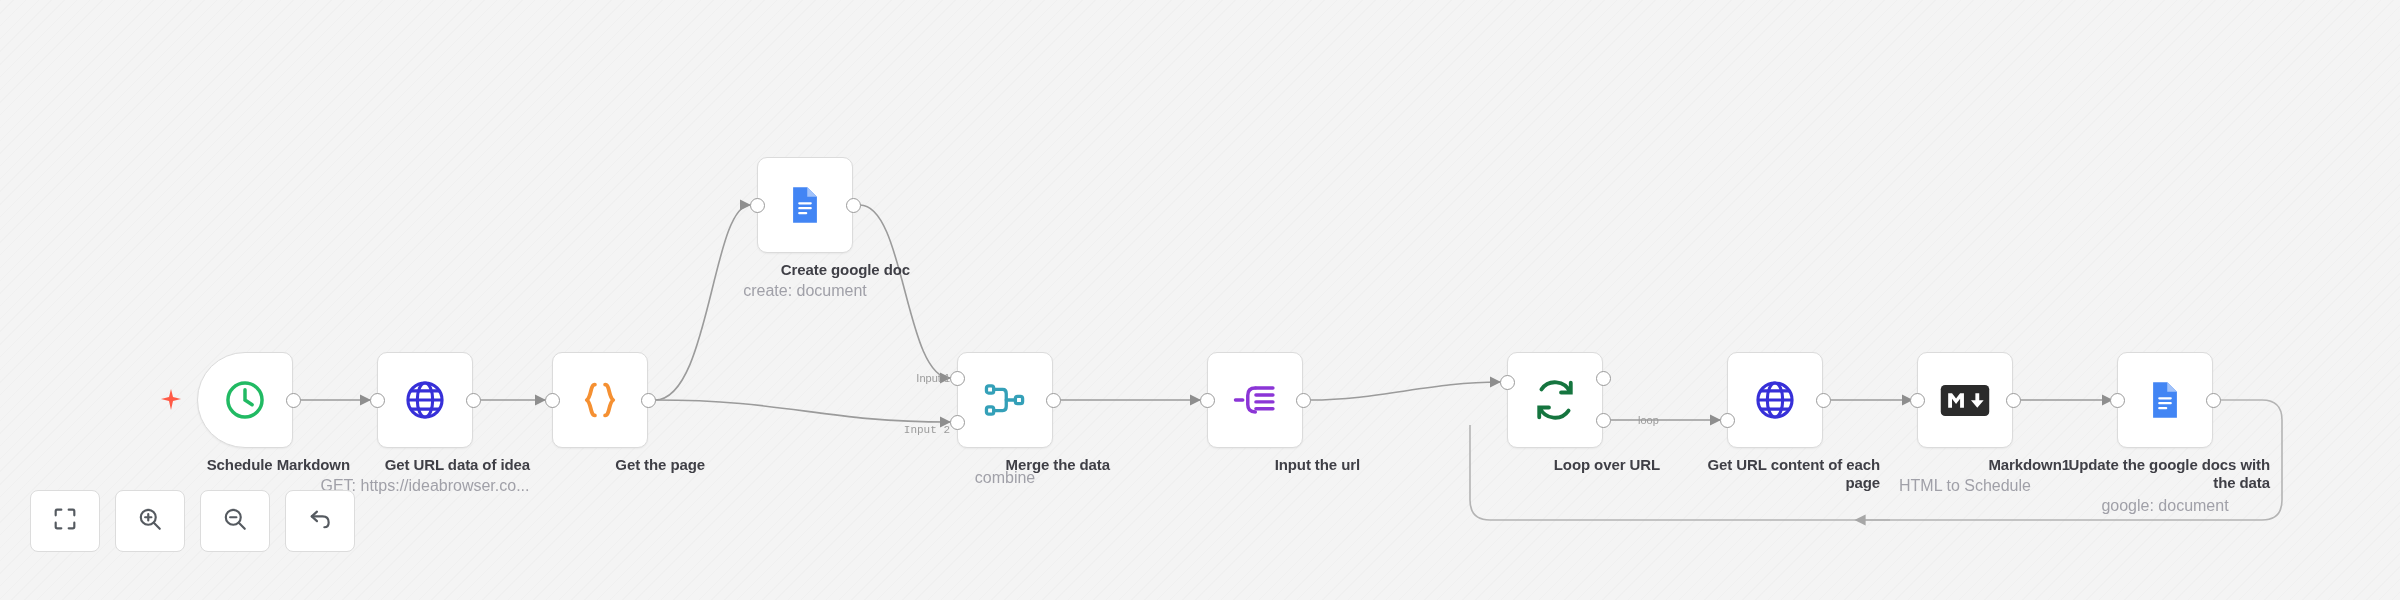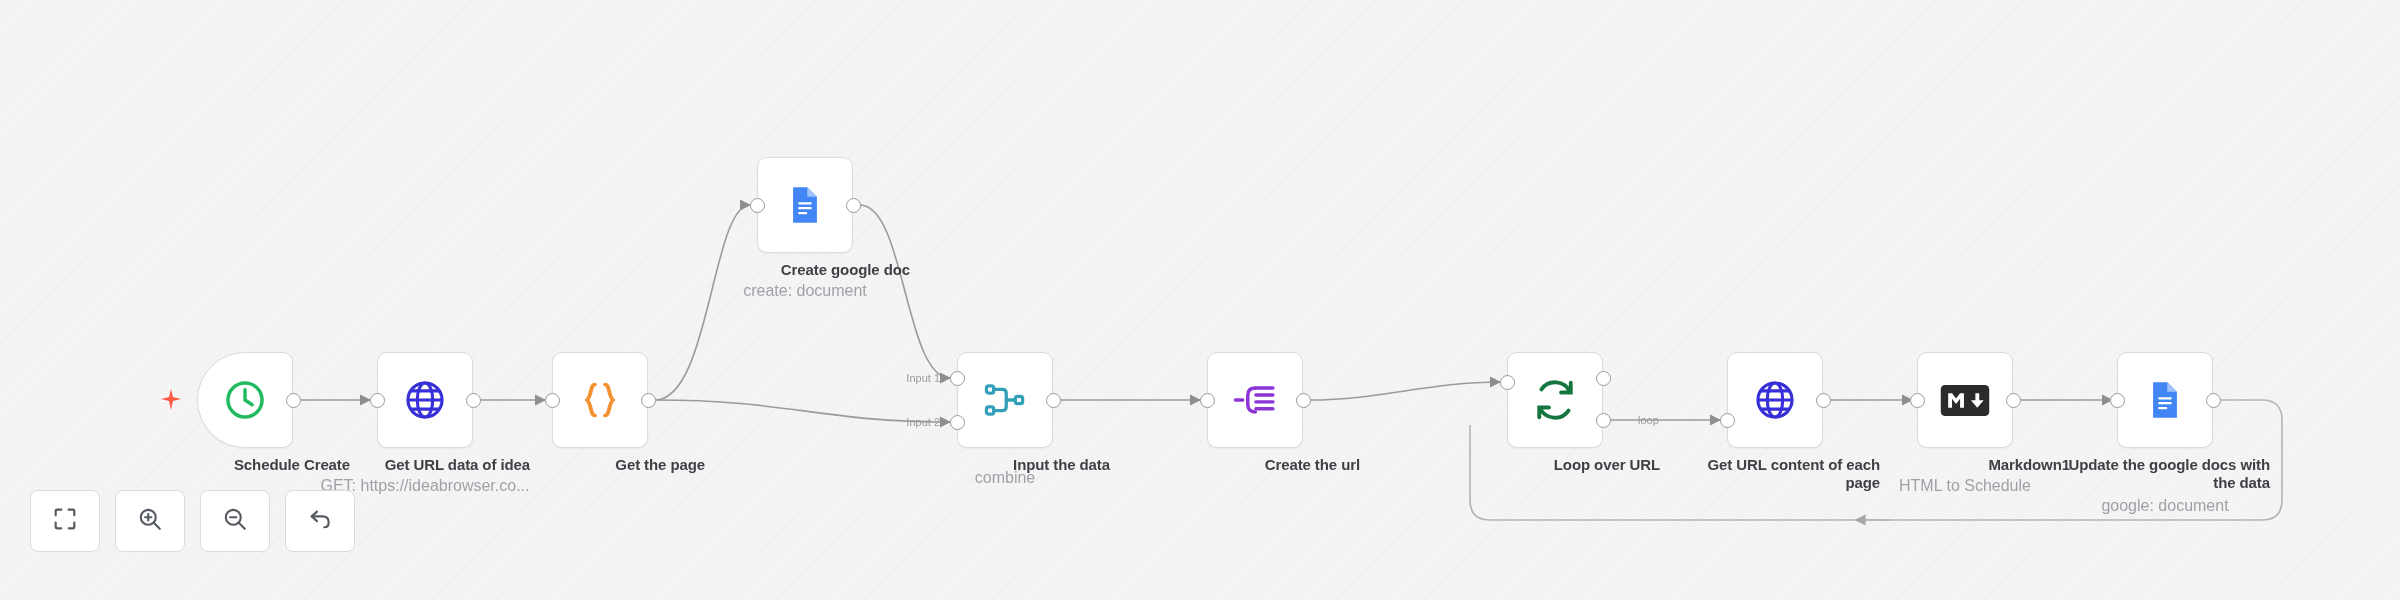--- a/index.html
+++ b/index.html
@@ -94,21 +94,21 @@
     border: 1.6px solid #9a9a9a;
     box-sizing: border-box;
   }
   .port-label {
     position: absolute;
     font-size: 11px;
     color: #9b9b9b;
     white-space: nowrap;
     transform: translateY(-50%);
   }
-  .port-label.left { transform: translate(-100%, -50%); padding-right: 10px; }
+  .port-label.left { transform: translate(-100%, -50%); padding-right: 0; }
   .port-label.right { padding-left: 12px; }
 
   
   .trigger-bolt {
     position: absolute;
     left: -86px;
     top: -12px;
     width: 24px;
     height: 24px;
   }
@@ -183,21 +183,21 @@
     </svg>
     <div class="node-box">
       <span class="node-icon">
         <svg viewBox="0 0 24 24" width="44" height="44" fill="none" stroke="#21ba63" stroke-width="1.9" stroke-linecap="round">
           <circle cx="12" cy="12" r="9.3"></circle>
           <path d="M12 6.4 L12 12 L15.9 14.6"></path>
         </svg>
       </span>
     </div>
     <div class="port" style="left:48px; top:0px;"></div>
-    <div class="node-label">Schedule Create</div>
+    <div class="node-label">Schedule Markdown</div>
   </div>
 
   <div class="node" style="left:425px; top:400px;">
     <div class="node-box">
       <span class="node-icon">
         <svg viewBox="0 0 24 24" width="44" height="44" fill="none" stroke="#3730d8" stroke-width="1.7">
           <circle cx="12" cy="12" r="9.3"></circle>
           <ellipse cx="12" cy="12" rx="4.2" ry="9.3"></ellipse>
           <path d="M2.8 12 H21.2 M4.2 7 H19.8 M4.2 17 H19.8"></path>
         </svg>
@@ -251,42 +251,42 @@
           <rect x="2.2" y="16.4" width="4.6" height="4.6" rx="1.4"></rect>
           <rect x="20.6" y="9.7" width="4.6" height="4.6" rx="1.4"></rect>
           <path d="M6.8 5.3 H12.6 Q14.8 5.3 14.8 8.0 V16.0 Q14.8 18.7 12.6 18.7 H6.8" stroke-linecap="round"></path>
           <path d="M14.8 12 H20.6" stroke-linecap="round"></path>
         </svg>
       </span>
     </div>
     <div class="port" style="left:-48px; top:-22px;"></div>
     <div class="port" style="left:-48px; top:22px;"></div>
     <div class="port-label left" style="left:-55px; top:-22px;">Input 1</div>
-    <div class="port-label left" style="left:-55px; top:22px;">Input 2</div>
-    <div class="port" style="left:48px; top:0px;"></div>
-    <div class="node-label">Input the data</div>
+    <div class="port-label left" style="left:-55px; top:30px;font-family:Liberation Mono, monospace;">Input 2</div>
+    <div class="port" style="left:48px; top:0px;"></div>
+    <div class="node-label">Merge the data</div>
     <div class="node-sub" style="top:68px;">combine</div>
   </div>
 
   <div class="node" style="left:1255px; top:400px;">
     <div class="node-box">
       <span class="node-icon">
         <svg viewBox="0 0 28 24" width="44" height="40" fill="none" stroke="#8b35d6" stroke-width="2.2" stroke-linecap="round">
           <path d="M1.6 12 H6.2"></path>
           <path d="M14.2 4.4 Q9.4 4.4 9.4 9.1 V14.9 Q9.4 19.6 14.2 19.6"></path>
           <path d="M14.6 4.4 H25.4"></path>
           <path d="M14.6 8.8 H25.4"></path>
           <path d="M14.6 13.2 H25.4"></path>
           <path d="M14.6 17.6 H25.4"></path>
         </svg>
       </span>
     </div>
     <div class="port" style="left:-48px; top:0px;"></div>
     <div class="port" style="left:48px; top:0px;"></div>
-    <div class="node-label">Create the url</div>
+    <div class="node-label">Input the url</div>
   </div>
 
   <div class="node" style="left:1555px; top:400px;">
     <div class="node-box">
       <span class="node-icon">
         <svg viewBox="0 0 24 24" width="44" height="44" fill="none" stroke="#15753f" stroke-width="2.1" stroke-linecap="round">
           <path d="M20.2 7.6 A9 9 0 0 0 4.6 6.2"></path>
           <path d="M3.8 16.4 A9 9 0 0 0 19.4 17.8"></path>
           <path d="M20.6 2.6 V7.9 H15.3"></path>
           <path d="M3.4 21.4 V16.1 H8.7"></path>

